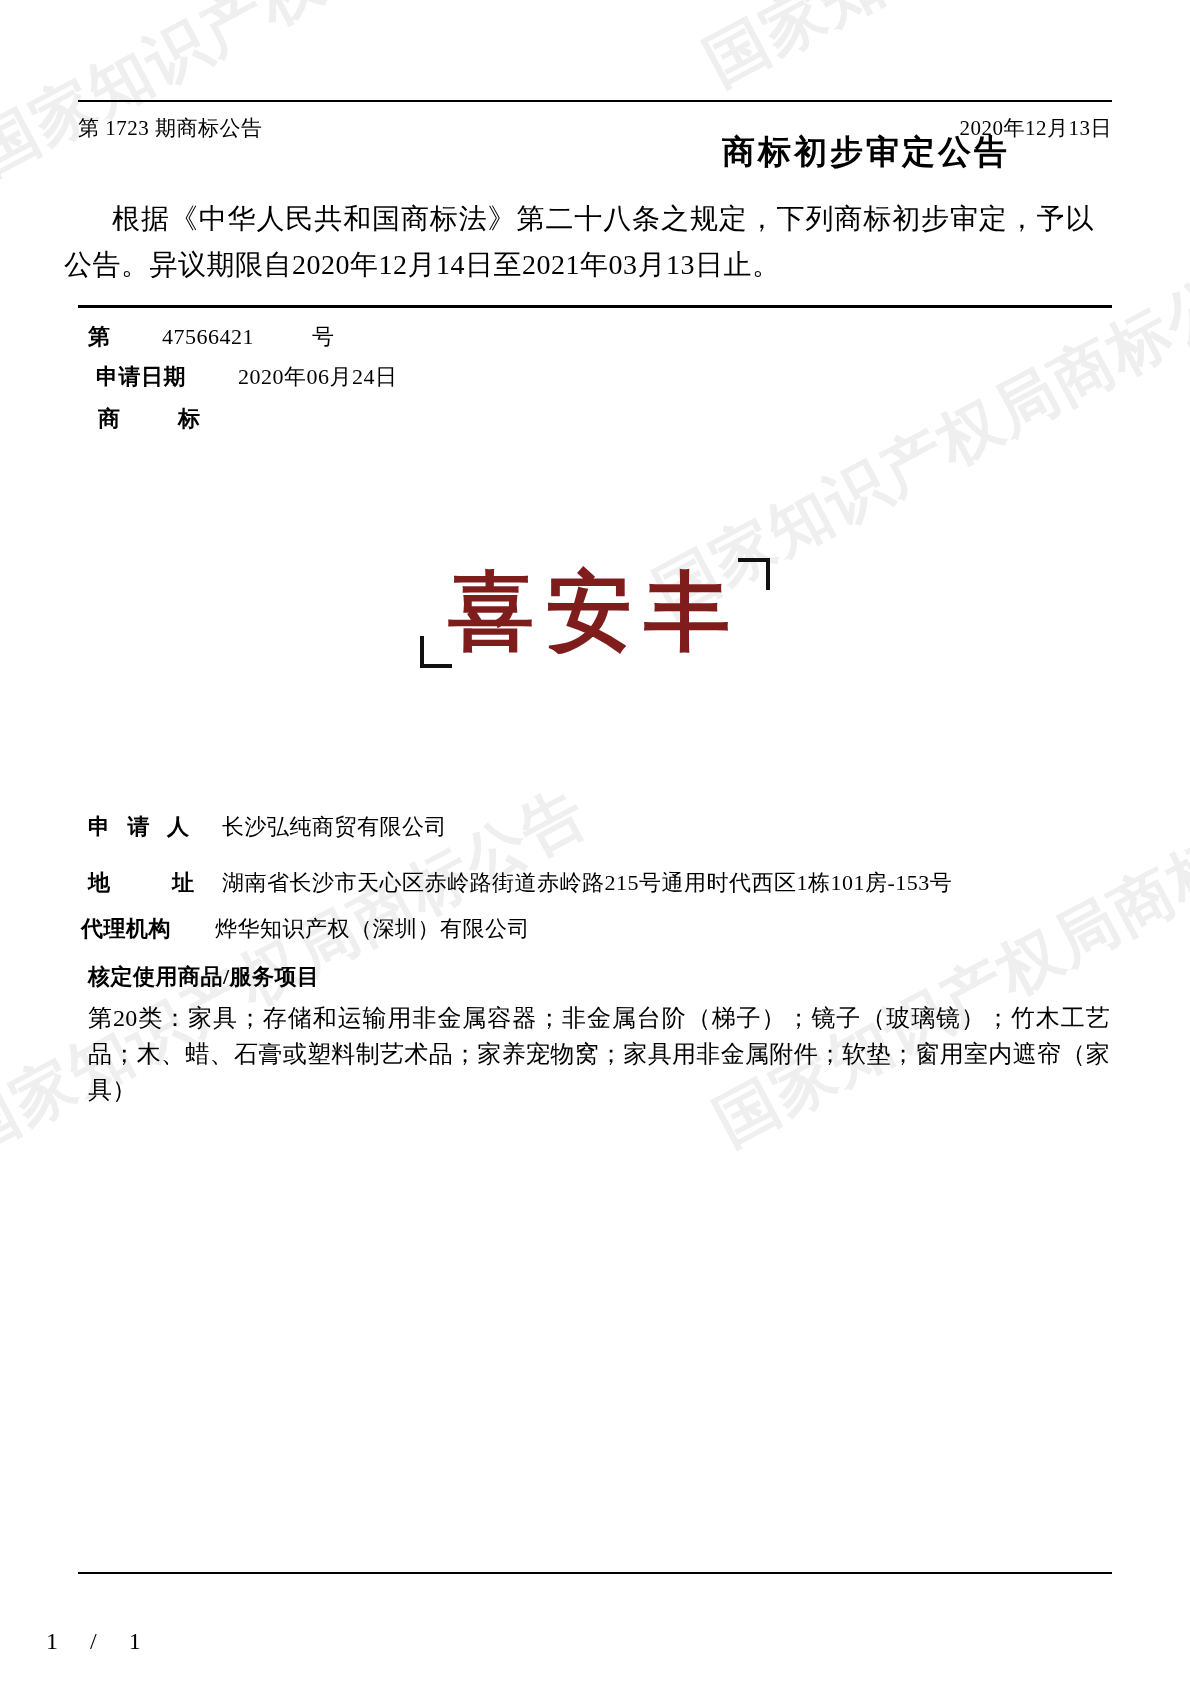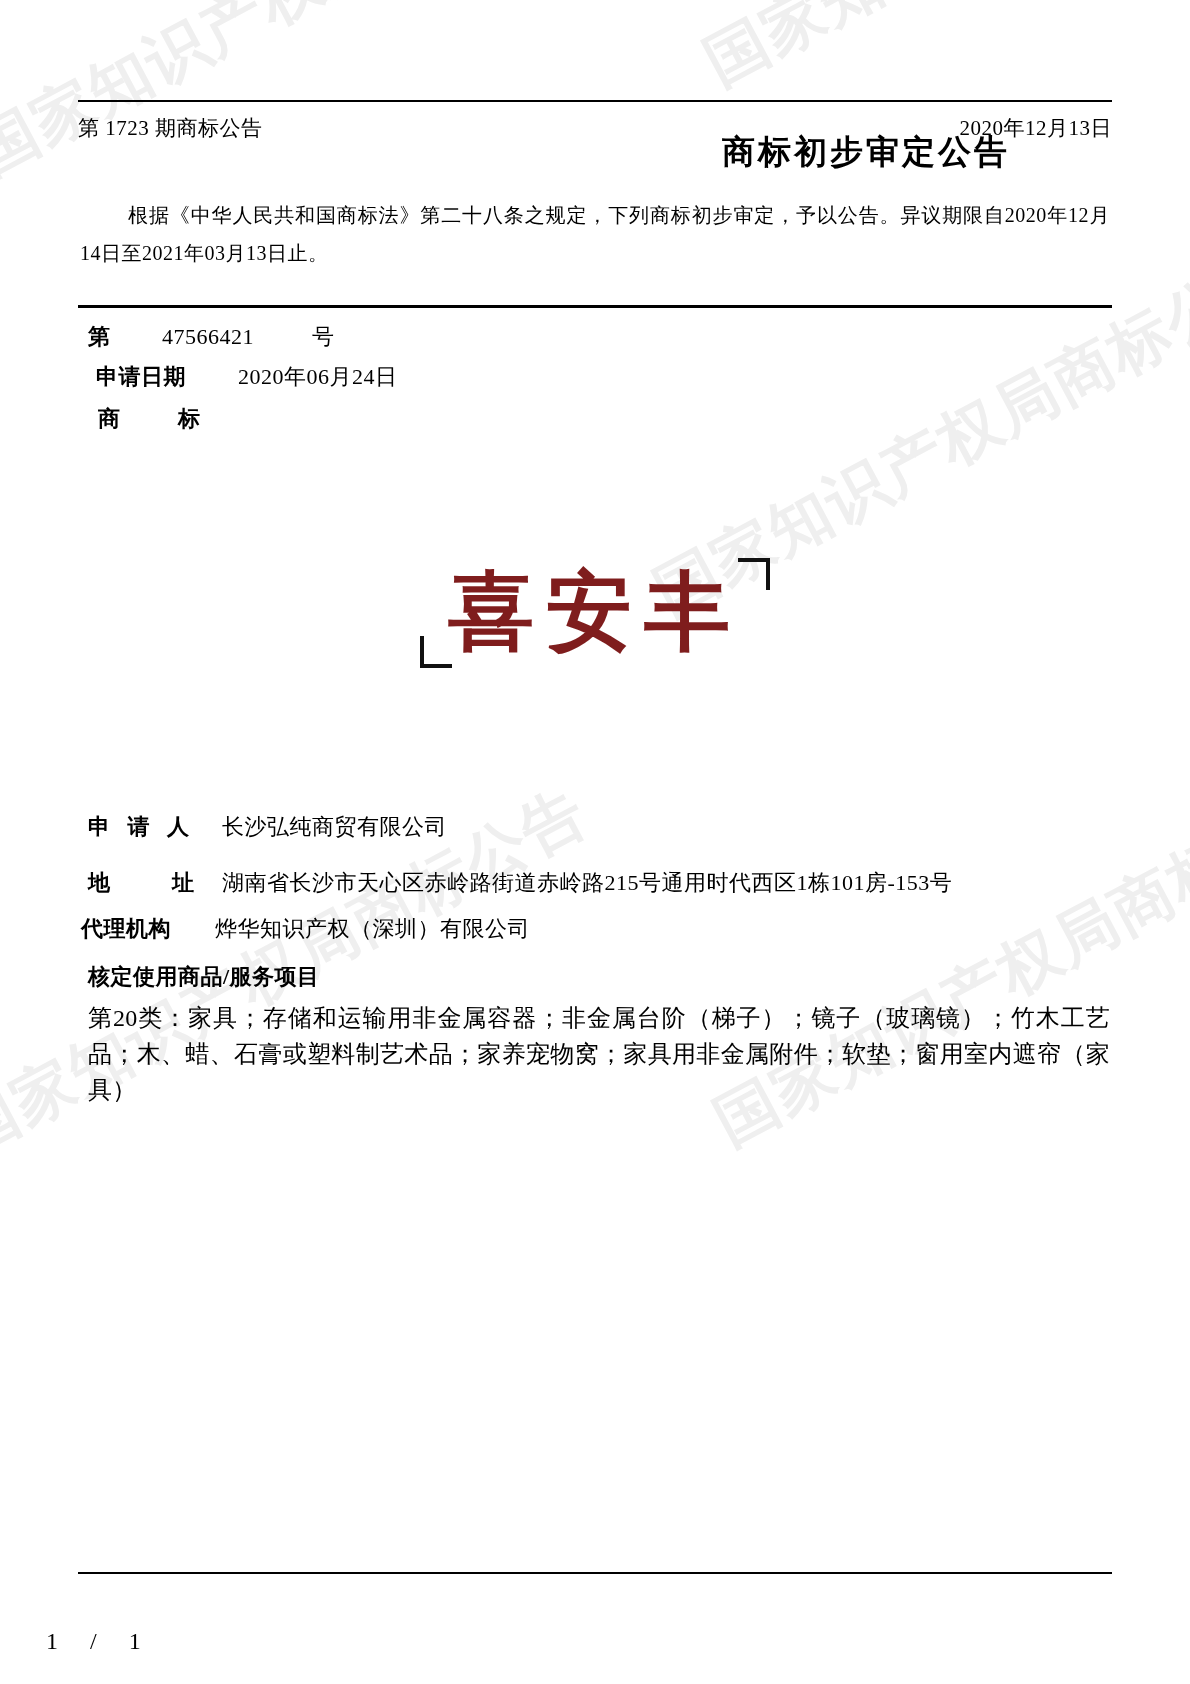--- a/index.html
+++ b/index.html
@@ -77,25 +77,25 @@
     left: 0; top: 130px;
     width: 1010px;
     text-align: right;
     font-size: 33px;
     font-weight: 700;
     letter-spacing: 3px;
   }
 
   .intro {
     position: absolute;
-    left: 80px;
+    left: 64px;
     top: 196px;
     width: 1030px;
-    font-size: 20px;
-    line-height: 38px;
+    font-size: 28px;
+    line-height: 46px;
     text-align: justify;
     text-indent: 48px;
     letter-spacing: 0.5px;
   }
 
   .rule-thick {
     position: absolute;
     left: 78px;
     top: 305px;
     width: 1034px;

